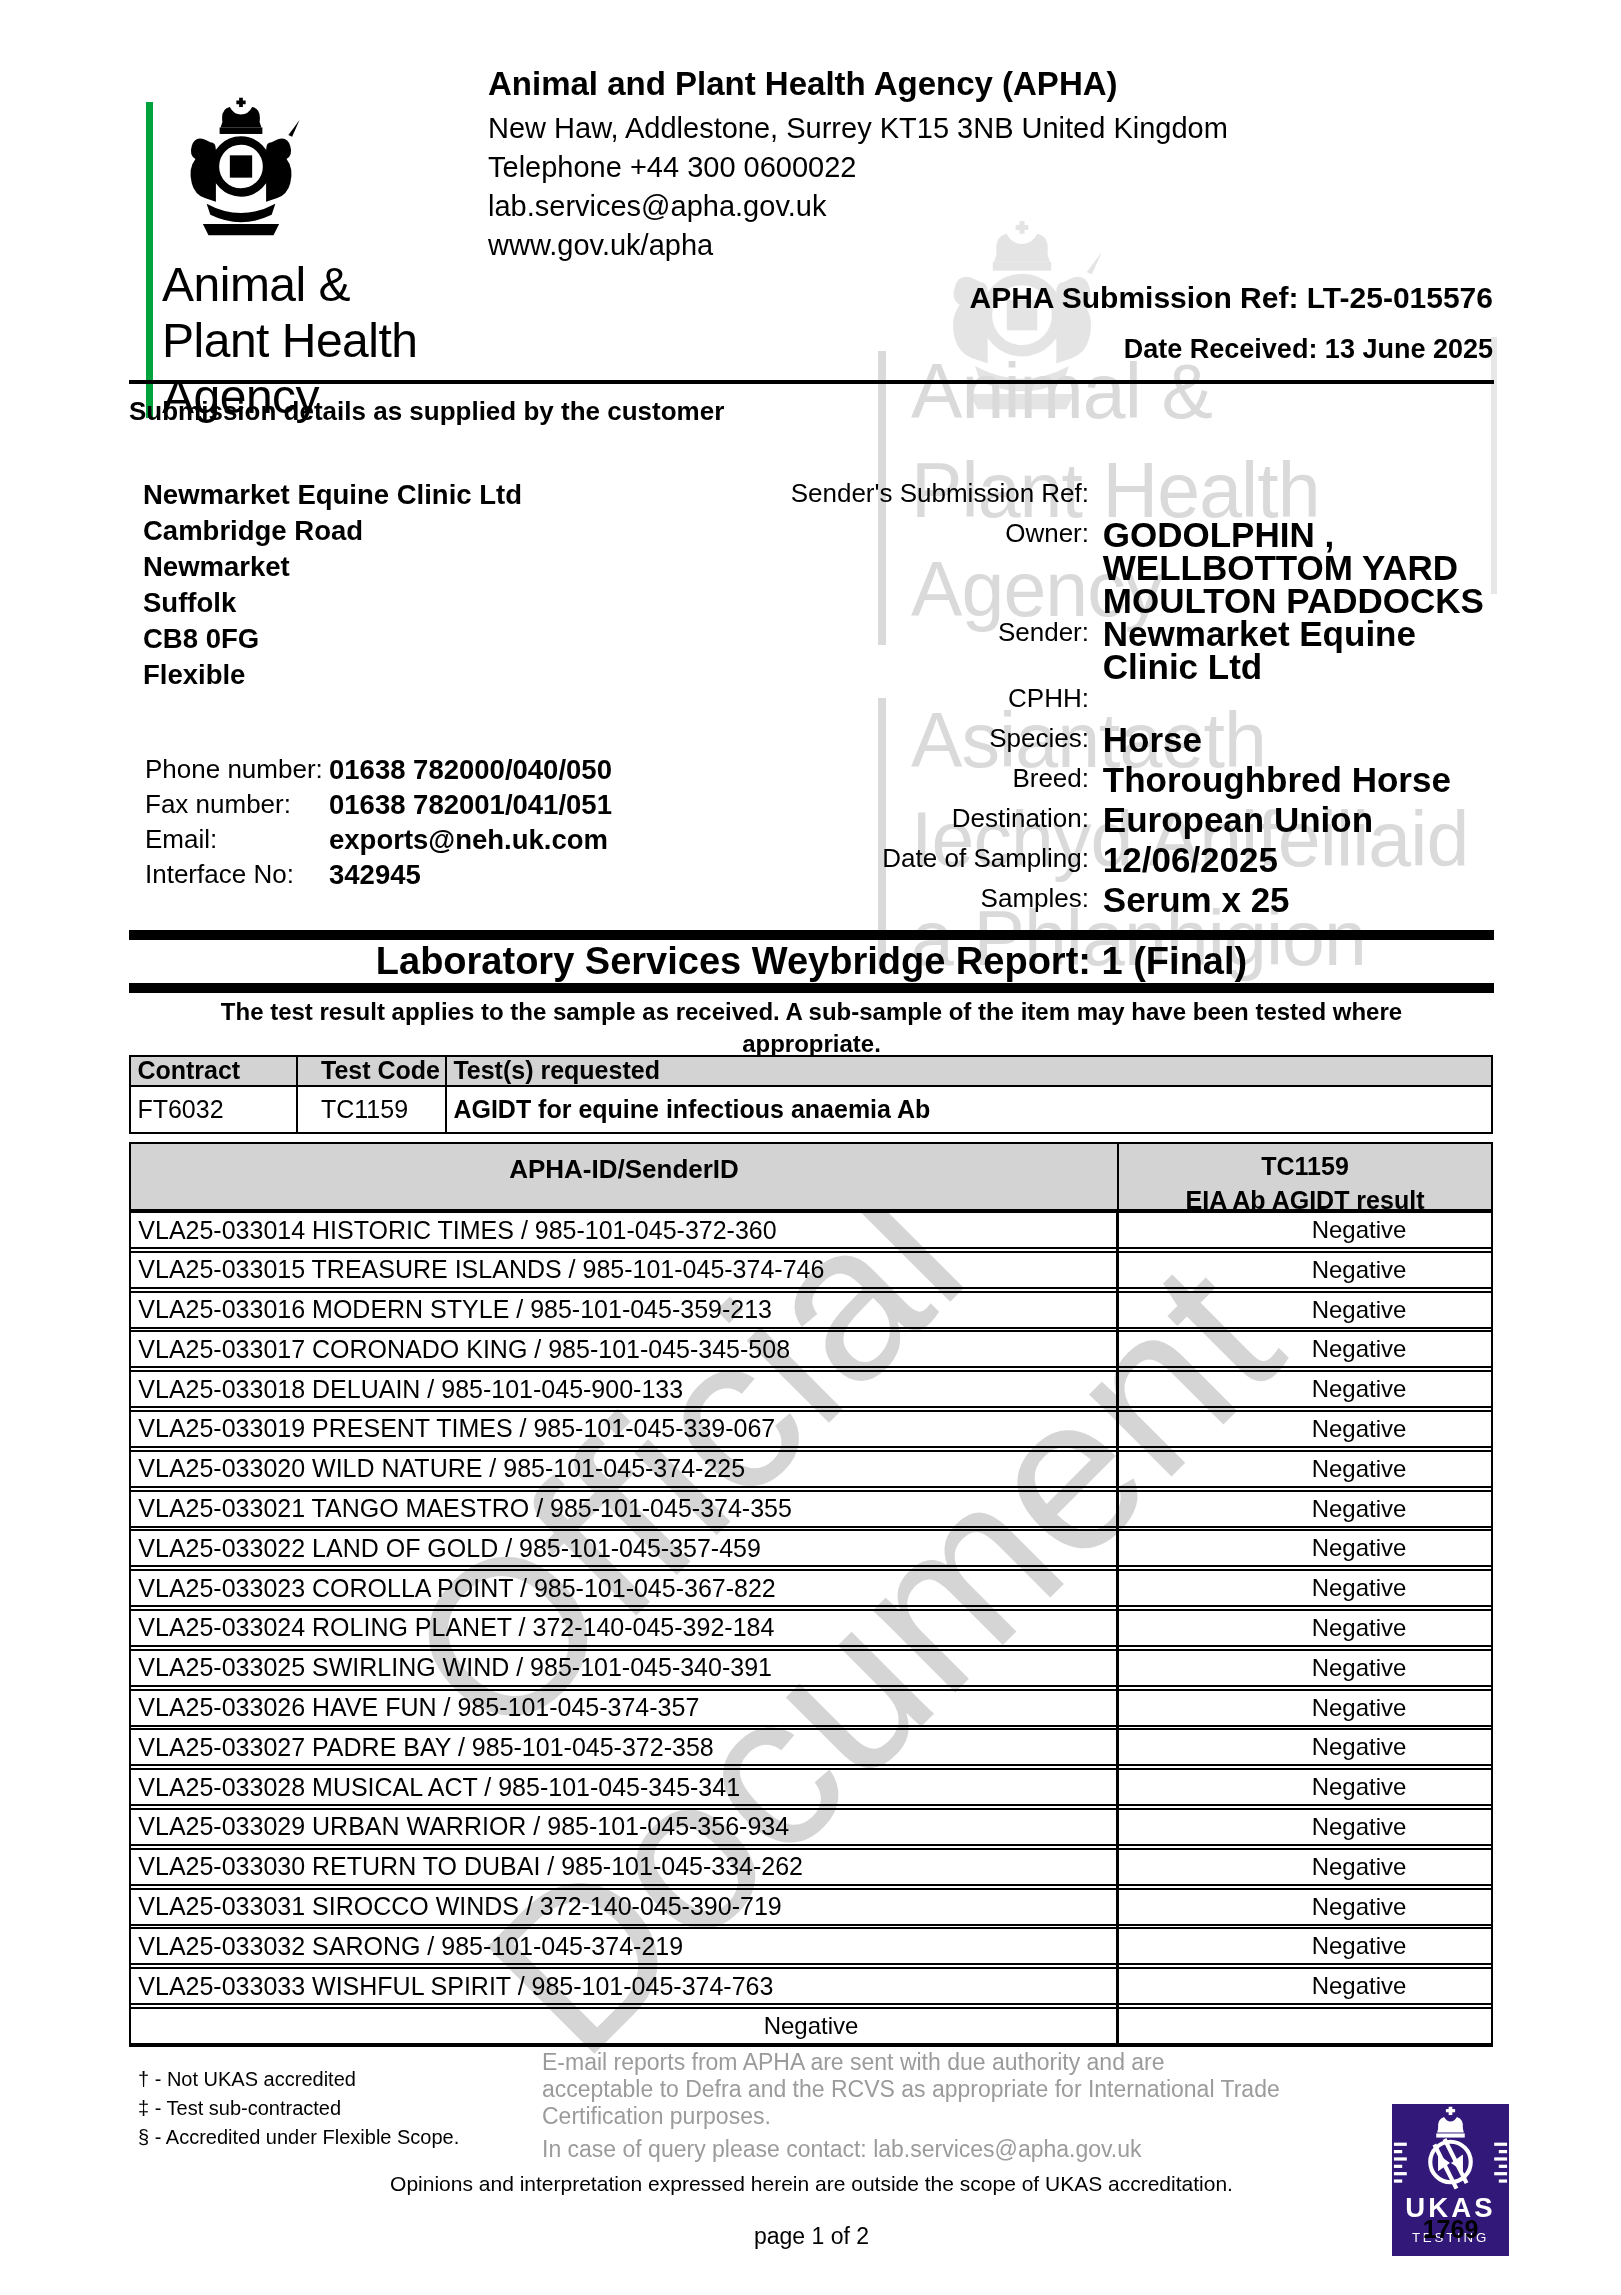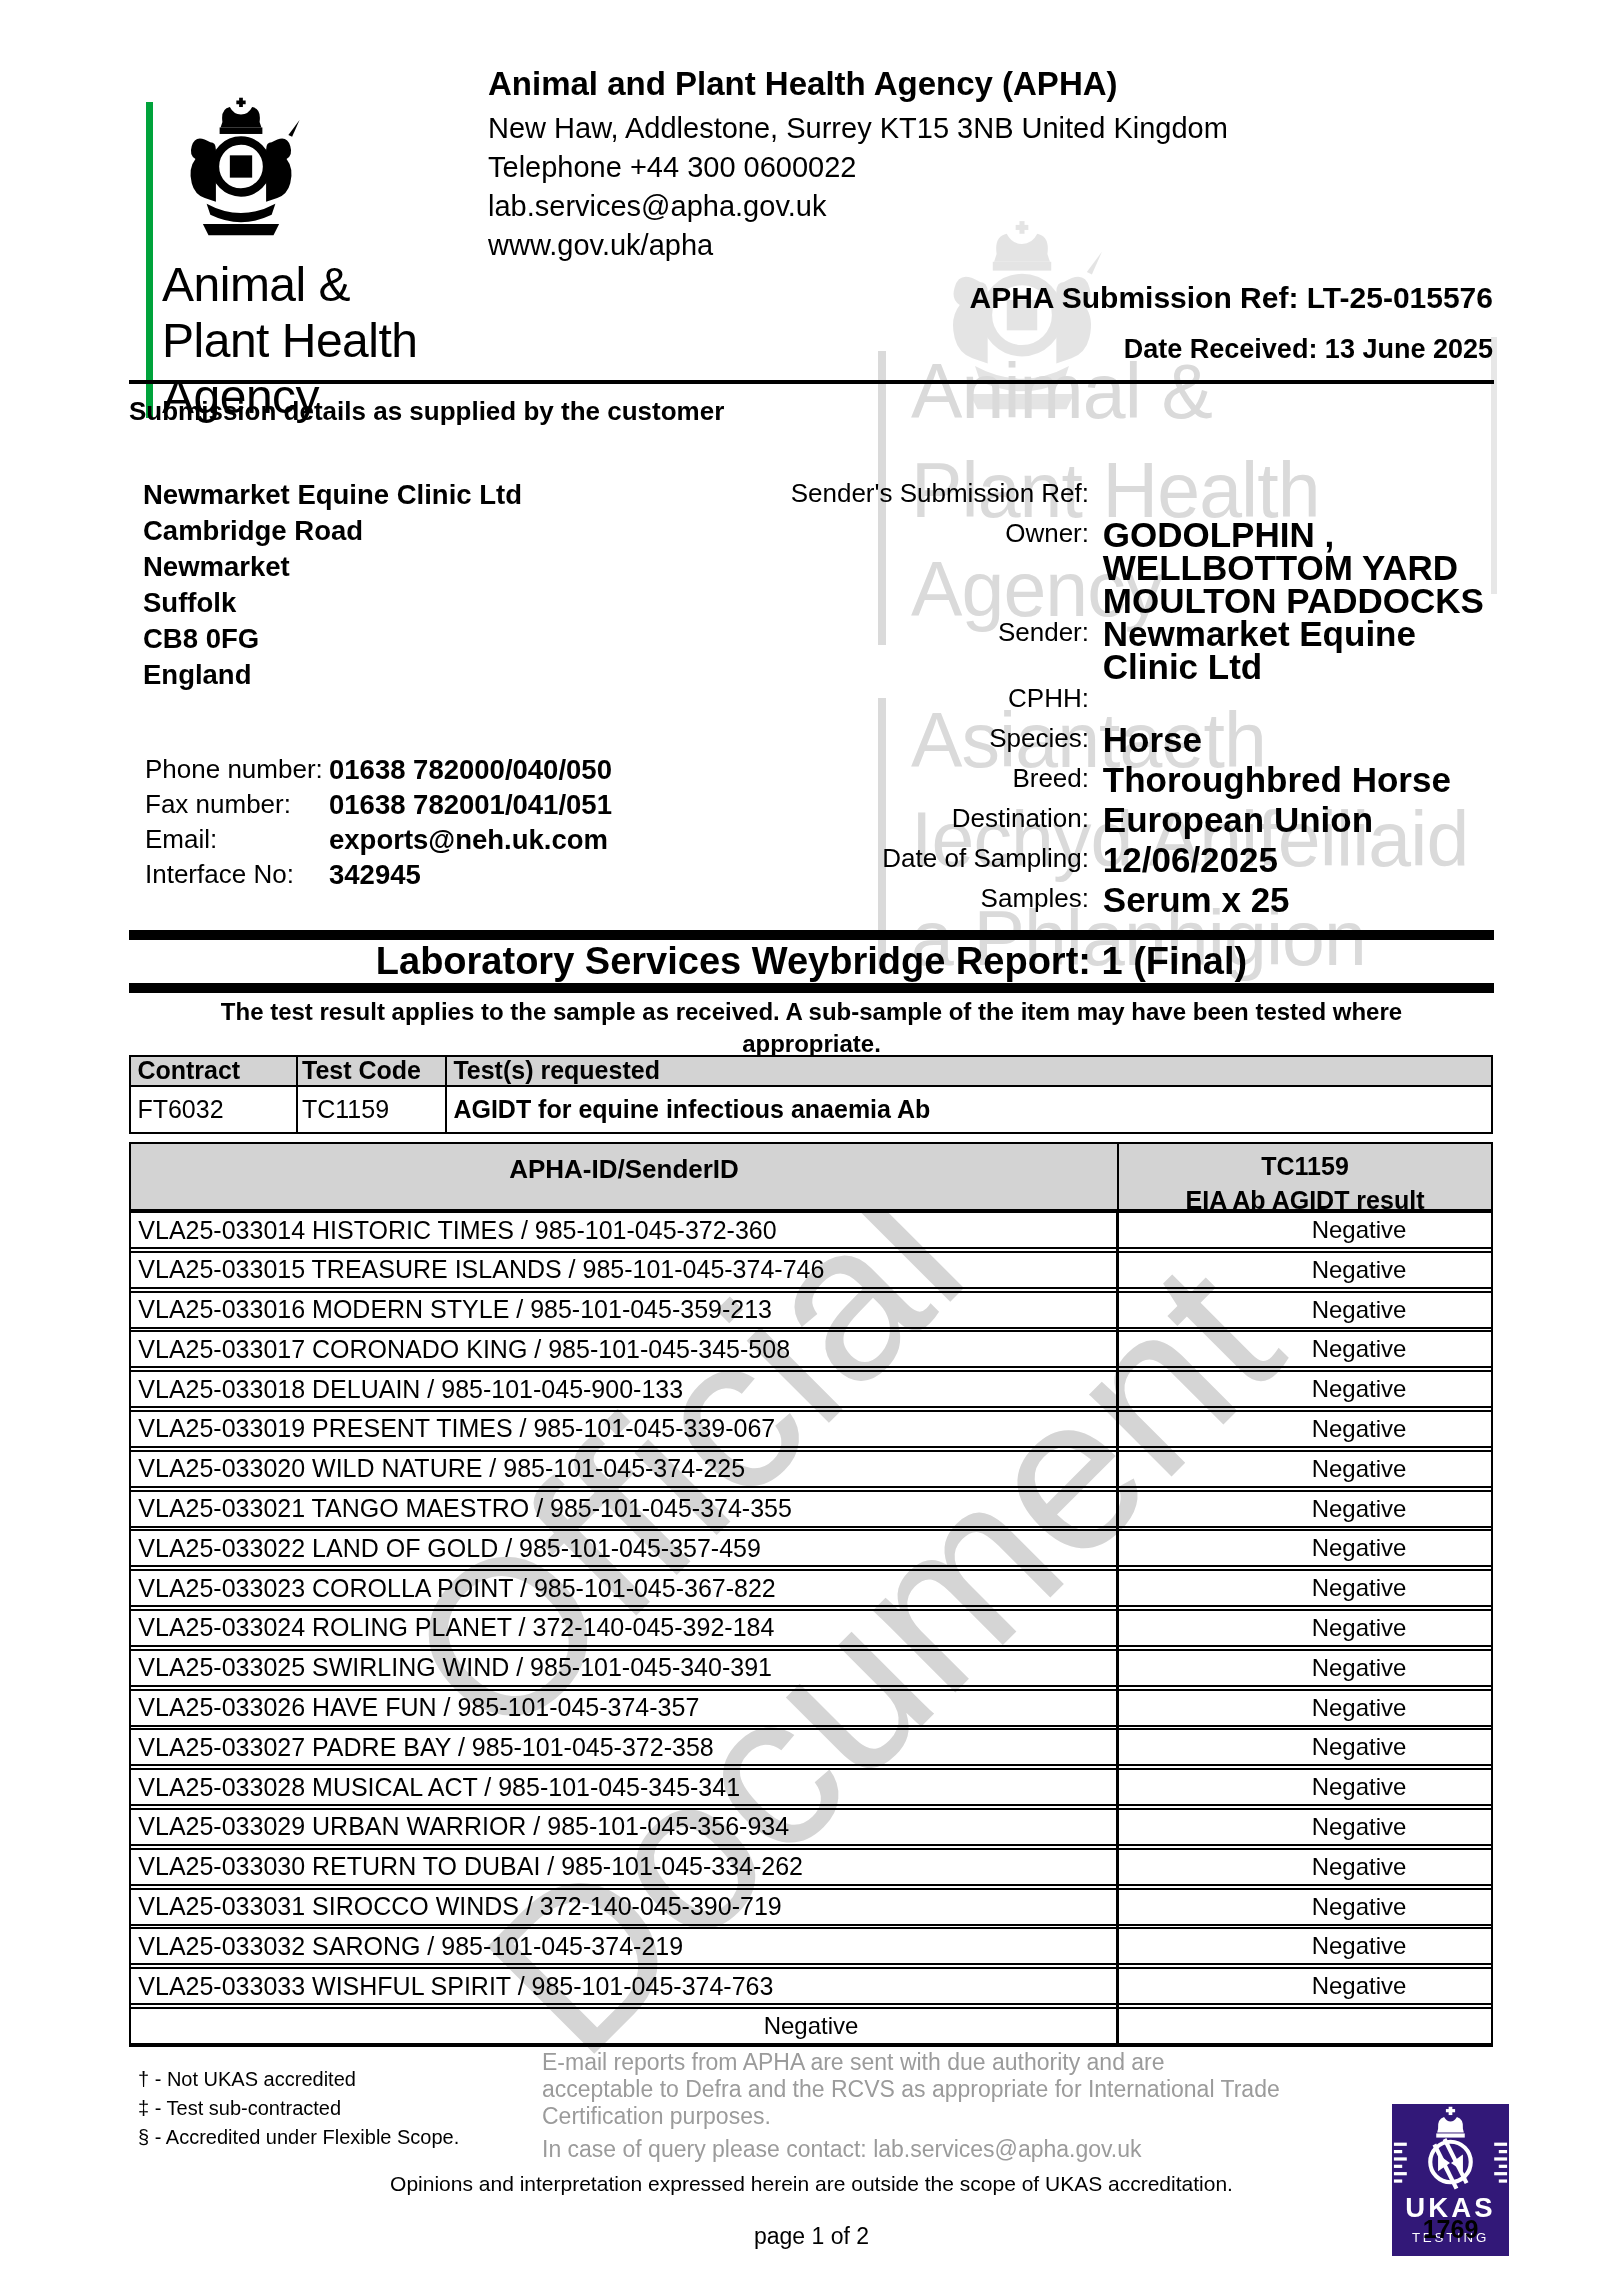--- a/index.html
+++ b/index.html
@@ -47,21 +47,21 @@
   .report-title{position:absolute;left:129px;top:940px;width:1365px;text-align:center;font-size:38px;font-weight:bold;}
   .bar2{position:absolute;left:129px;top:983px;width:1365px;height:9.6px;background:#000;}
   .note{position:absolute;left:129px;top:996px;width:1365px;text-align:center;font-size:24px;line-height:32px;font-weight:bold;}
 
   
   .c-table{position:absolute;left:129px;top:1055px;width:1364px;box-sizing:border-box;border:2.3px solid #000;background:transparent;}
   .c-row{display:flex;align-items:center;}
   .c-head{height:27.5px;background:#d3d3d3;border-bottom:2.3px solid #000;font-weight:bold;}
   .c-data{height:45px;}
   .cc1{width:167px;align-self:stretch;display:flex;align-items:center;border-right:2.3px solid #000;padding-left:6.4px;box-sizing:border-box;}
-  .cc2{width:149px;align-self:stretch;display:flex;align-items:center;border-right:2.3px solid #000;padding-left:4px;box-sizing:border-box;}
+  .cc2{width:149px;align-self:stretch;display:flex;align-items:center;border-right:2.3px solid #000;padding-left:23px;box-sizing:border-box;}
   .cc3{flex:1;padding-left:6.4px;}
   .c-table .c-row div{font-size:25px;}
   .c-data .cc3{font-weight:bold;}
 
   
   .r-table{position:absolute;left:129px;top:1142px;width:1364px;box-sizing:border-box;z-index:1;}
   .r-head{height:69px;box-sizing:border-box;border:2.8px solid #000;background:#d3d3d3;display:flex;}
   .rh1{width:988px;box-sizing:border-box;border-right:2.8px solid #000;text-align:center;padding-top:10px;font-size:26px;font-weight:bold;}
   .rh2{flex:1;text-align:center;padding-top:8.3px;font-size:25px;font-weight:bold;line-height:28.5px;}
   .rh2 .l2{margin-top:5.5px;}
@@ -160,21 +160,21 @@
   <div class="rule"></div>
   <div class="section-title">Submission details as supplied by the customer</div>
 
   <div class="addr">
 
   <div class="addr-line">Newmarket Equine Clinic Ltd</div>
       <div class="addr-line">Cambridge Road</div>
       <div class="addr-line">Newmarket</div>
       <div class="addr-line">Suffolk</div>
       <div class="addr-line">CB8 0FG</div>
-      <div class="addr-line">England</div>
+      <div class="addr-line">Flexible</div>
     </div>
 
   <div class="details">
 
       <div class="d-row">
         <div class="d-label">Sender's Submission Ref:</div>
         <div class="d-value"></div>
       </div>
 
       <div class="d-row">

